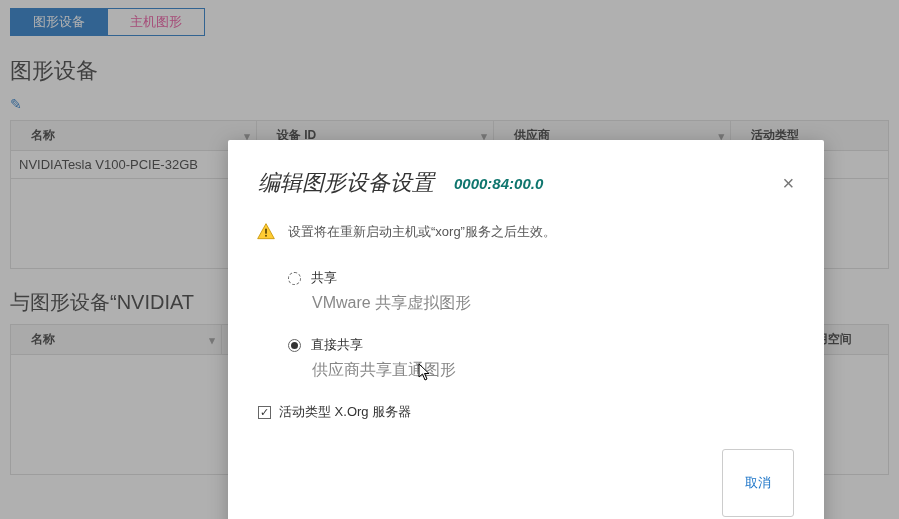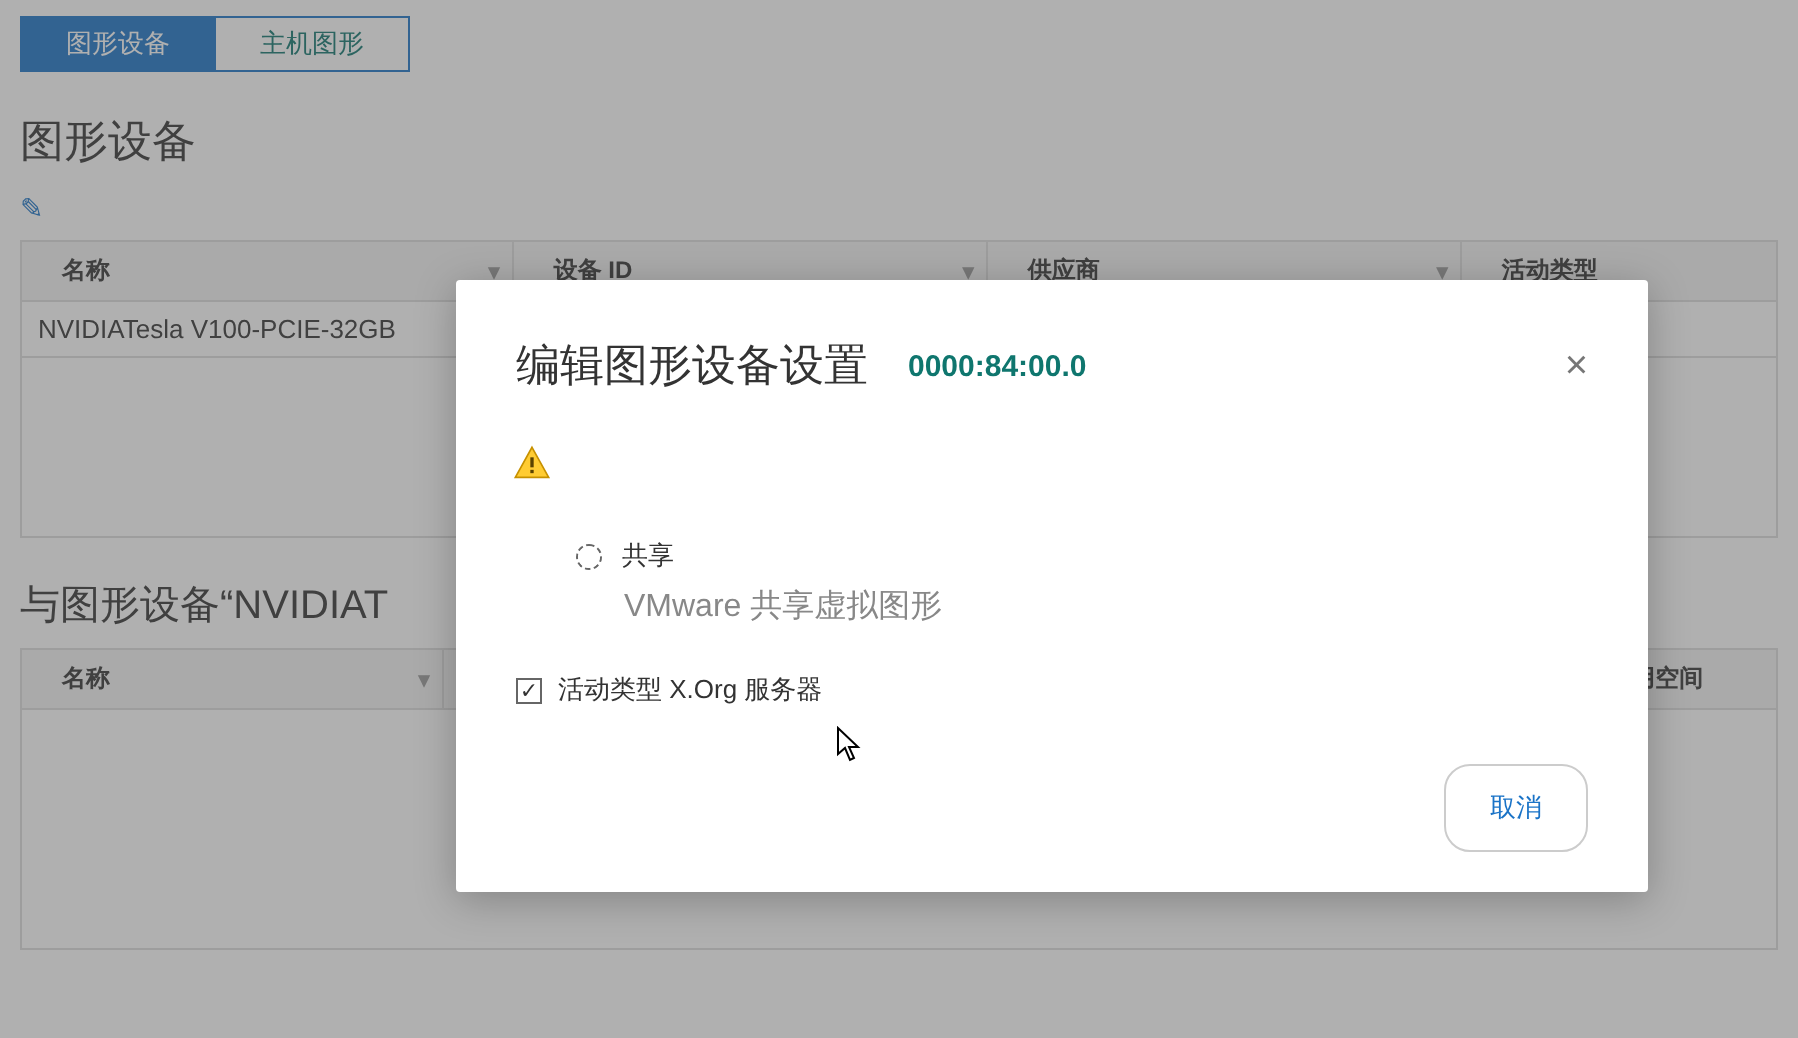--- a/index.html
+++ b/index.html
@@ -18,21 +18,21 @@
   }
   .tabbar {
     display: flex;
     gap: 0;
     margin-bottom: 20px;
   }
   .tab {
     border: 1px solid #1a73c7;
     padding: 4px 22px;
     font-size: 13px;
-    color: #0f766e;
+    color: #ec4899;
     background: #fff;
     cursor: pointer;
   }
   .tab.active {
     background: #1a73c7;
     color: #fff;
   }
   .tab:first-child { border-right: none; }
   .page-title {
     font-size: 22px;
@@ -103,20 +103,21 @@
     background: #fff;
     border-radius: 2px;
     box-shadow: 0 4px 20px rgba(0,0,0,0.25);
     padding: 28px 30px 20px 30px;
   }
   .modal-header {
     display: flex;
     align-items: center;
     gap: 20px;
     margin-bottom: 24px;
+    font-style: italic;
   }
   .modal-title {
     font-size: 22px;
     font-weight: 400;
     color: #333;
   }
   .modal-id {
     font-size: 15px;
     font-weight: 600;
     color: #0f766e;
@@ -194,23 +195,23 @@
     justify-content: center;
     font-size: 11px;
     color: #333;
   }
   .modal-footer {
     display: flex;
     justify-content: flex-end;
     gap: 12px;
   }
   .btn {
-    padding: 12px 22px;
-    font-size: 13px;
-    border-radius: 13px;
+    padding: 24px 22px;
+    font-size: 13px;
+    border-radius: 3px;
     cursor: pointer;
     border: 1px solid #ccc;
     background: #fff;
     color: #1a73c7;
   }
   .btn.primary {
     background: #0079b8;
     border-color: #0079b8;
     color: #fff;
   }
@@ -292,31 +293,41 @@
   </div>
 
   <div class="warning-row">
     <span class="warn-icon">
       <svg viewBox="0 0 24 24">
           <path d="M12 2 L22 20 L2 20 Z" fill="#ffcc33" stroke="#c79100" stroke-width="1"></path>
           <rect x="11" y="8" width="2" height="6" fill="#5a4200"></rect>
           <rect x="11" y="15.5" width="2" height="2" fill="#5a4200"></rect>
         </svg>
     </span>
+    <span class="warn-text">设置将在重新启动主机或“xorg”服务之后生效。</span>
   </div>
 
   <div class="options">
     <div class="option">
       <div class="option-row">
         <span class="radio dotted"></span>
         <span class="option-label">共享</span>
       </div>
       <div class="option-sub">VMware 共享虚拟图形</div>
     </div>
 
+    <div class="option">
+      <div class="option-row">
+        <span class="radio">
+            <span class="dot"></span>
+          </span>
+        <span class="option-label">直接共享</span>
+      </div>
+      <div class="option-sub">供应商共享直通图形</div>
+    </div>
   </div>
 
   <div class="checkbox-row">
     <span class="checkbox">✓</span>
     <span>活动类型 X.Org 服务器</span>
   </div>
 
   <div class="modal-footer">
     <button class="btn">取消</button>
   </div>

